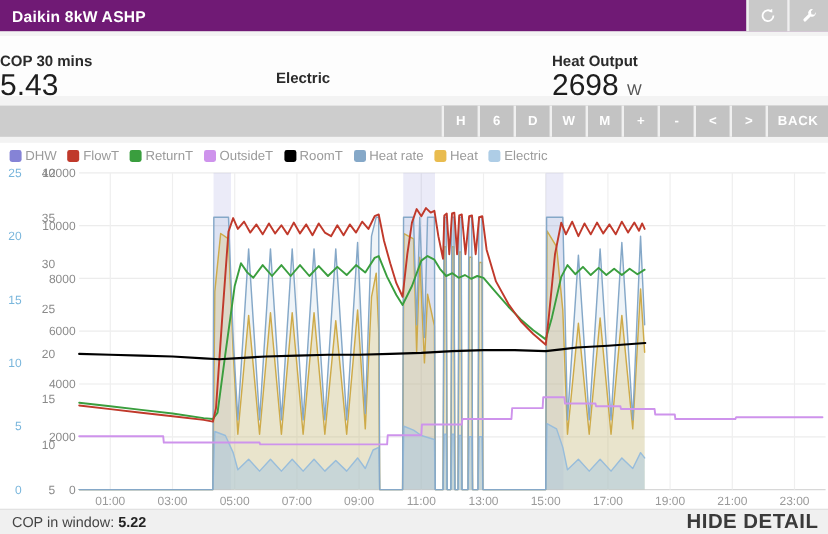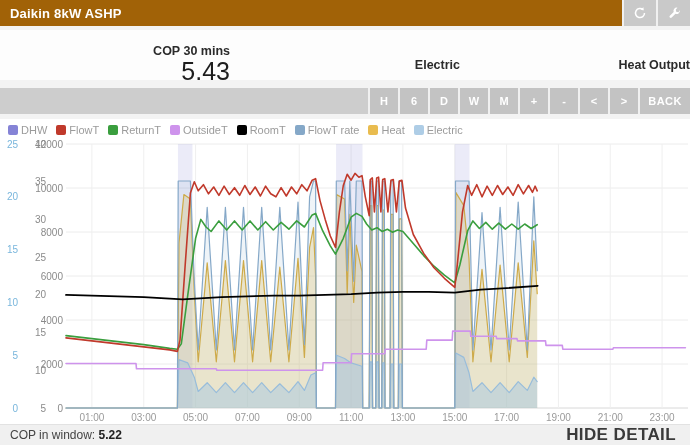--- a/index.html
+++ b/index.html
@@ -1,29 +1,29 @@
 <!DOCTYPE html>
 <html><head>
 <meta charset="utf-8">
 <style>
   * { margin:0; padding:0; box-sizing:border-box; }
   html,body { width:690px; height:445px; background:#f3f3f3; overflow:hidden;
     font-family:"Liberation Sans", sans-serif; }
 
   
-  .header { height:26px; background:#a16207; display:flex; align-items:stretch; }
+  .header { height:26px; background:#701a75; display:flex; align-items:stretch; }
   .header .title { flex:1; color:#ffffff; font-size:13px; font-weight:bold;
     display:flex; align-items:center; padding-left:10px; letter-spacing:.2px; }
   .hbtn { width:34px; display:flex; align-items:center; justify-content:center;
     background:#c9c9c9; border-left:2px solid #f0f0f0; cursor:pointer; }
   .hbtn svg { display:block; }
 
   
   .stats { margin-top:4px; height:50px; background:#fdfdfd; display:flex; }
-  .stat { flex:1; display:flex; flex-direction:column; align-items:flex-end; justify-content:center;margin-top:16px; }
+  .stat { flex:1; display:flex; flex-direction:column; align-items:flex-start; justify-content:center;margin-top:16px; }
   .stat-label { font-size:12.5px; font-weight:bold; color:#2b2b2b; margin-top:3px; }
   .stat-value { font-size:25px; color:#1e1e1e; line-height:1.05; }
   .stat-value .unit { font-size:13px; color:#555; }
 
   
   .toolbar { margin-top:8px; height:26px; background:#cdcdcd; display:flex; justify-content:flex-end; }
   .tbtn { min-width:30px; padding:0 8px; background:#c3c3c3; color:#ffffff; font-size:11px;
     font-weight:bold; display:flex; align-items:center; justify-content:center;
     border-left:2px solid #f0f0f0; cursor:pointer; letter-spacing:.5px; }
 
@@ -31,21 +31,21 @@
   .chart-card { margin-top:5px; background:#ffffff; height:306px; position:relative; }
   .legend { display:flex; align-items:center; gap:9px; padding:4px 0 0 8px; height:17px; }
   .legend-item { display:flex; align-items:center; gap:3px; cursor:pointer; }
   .legend-chip { width:10px; height:10px; border-radius:2px; display:inline-block; }
   .legend-label { font-size:11px; color:#9b9b9b; }
   svg text { font-family:"Liberation Sans", sans-serif; }
 
   
   .footer { position:absolute; left:0; bottom:0; width:690px; height:21px; background:#f0f0f0;
     border-top:1px solid #e2e2e2; display:flex; align-items:center; justify-content:space-between;
-    padding:0 14px 0 10px; }
+    padding:0 8px 0 10px; }
   .footer .cop { font-size:12px; color:#444; }
   .footer .cop b { color:#222; }
   .footer .hide { font-size:17px; font-weight:bold; color:#3a3a3a; letter-spacing:.4px; cursor:pointer; }
 </style>
 </head>
 <body>
 
 <div class="header">
   <span class="title">Daikin 8kW ASHP</span>
   <div class="hbtn">
@@ -64,20 +64,21 @@
 <div class="stats">
   <div class="stat">
     <div class="stat-label">COP 30 mins</div>
     <div class="stat-value"><span>5.43</span> <span class="unit"></span></div>
   </div>
   <div class="stat">
     <div class="stat-label">Electric</div>
   </div>
   <div class="stat">
     <div class="stat-label">Heat Output</div>
+    <div class="stat-value"><span>2698</span> <span class="unit">W</span></div>
   </div>
 </div>
 
 <div class="toolbar" id="toolbar">
     <div class="tbtn">H</div>
     <div class="tbtn">6</div>
     <div class="tbtn">D</div>
     <div class="tbtn">W</div>
     <div class="tbtn">M</div>
     <div class="tbtn">+</div>
@@ -104,21 +105,21 @@
       <span class="legend-item">
         <span class="legend-chip" style="background: rgb(206, 147, 236);"></span>
         <span class="legend-label">OutsideT</span>
       </span>
       <span class="legend-item">
         <span class="legend-chip" style="background: rgb(0, 0, 0);"></span>
         <span class="legend-label">RoomT</span>
       </span>
       <span class="legend-item">
         <span class="legend-chip" style="background: rgb(133, 168, 200);"></span>
-        <span class="legend-label">FlowT rate</span>
+        <span class="legend-label">Heat rate</span>
       </span>
       <span class="legend-item">
         <span class="legend-chip" style="background: rgb(233, 188, 79);"></span>
         <span class="legend-label">Heat</span>
       </span>
       <span class="legend-item">
         <span class="legend-chip" style="background: rgb(174, 205, 230);"></span>
         <span class="legend-label">Electric</span>
       </span>
     </div>

